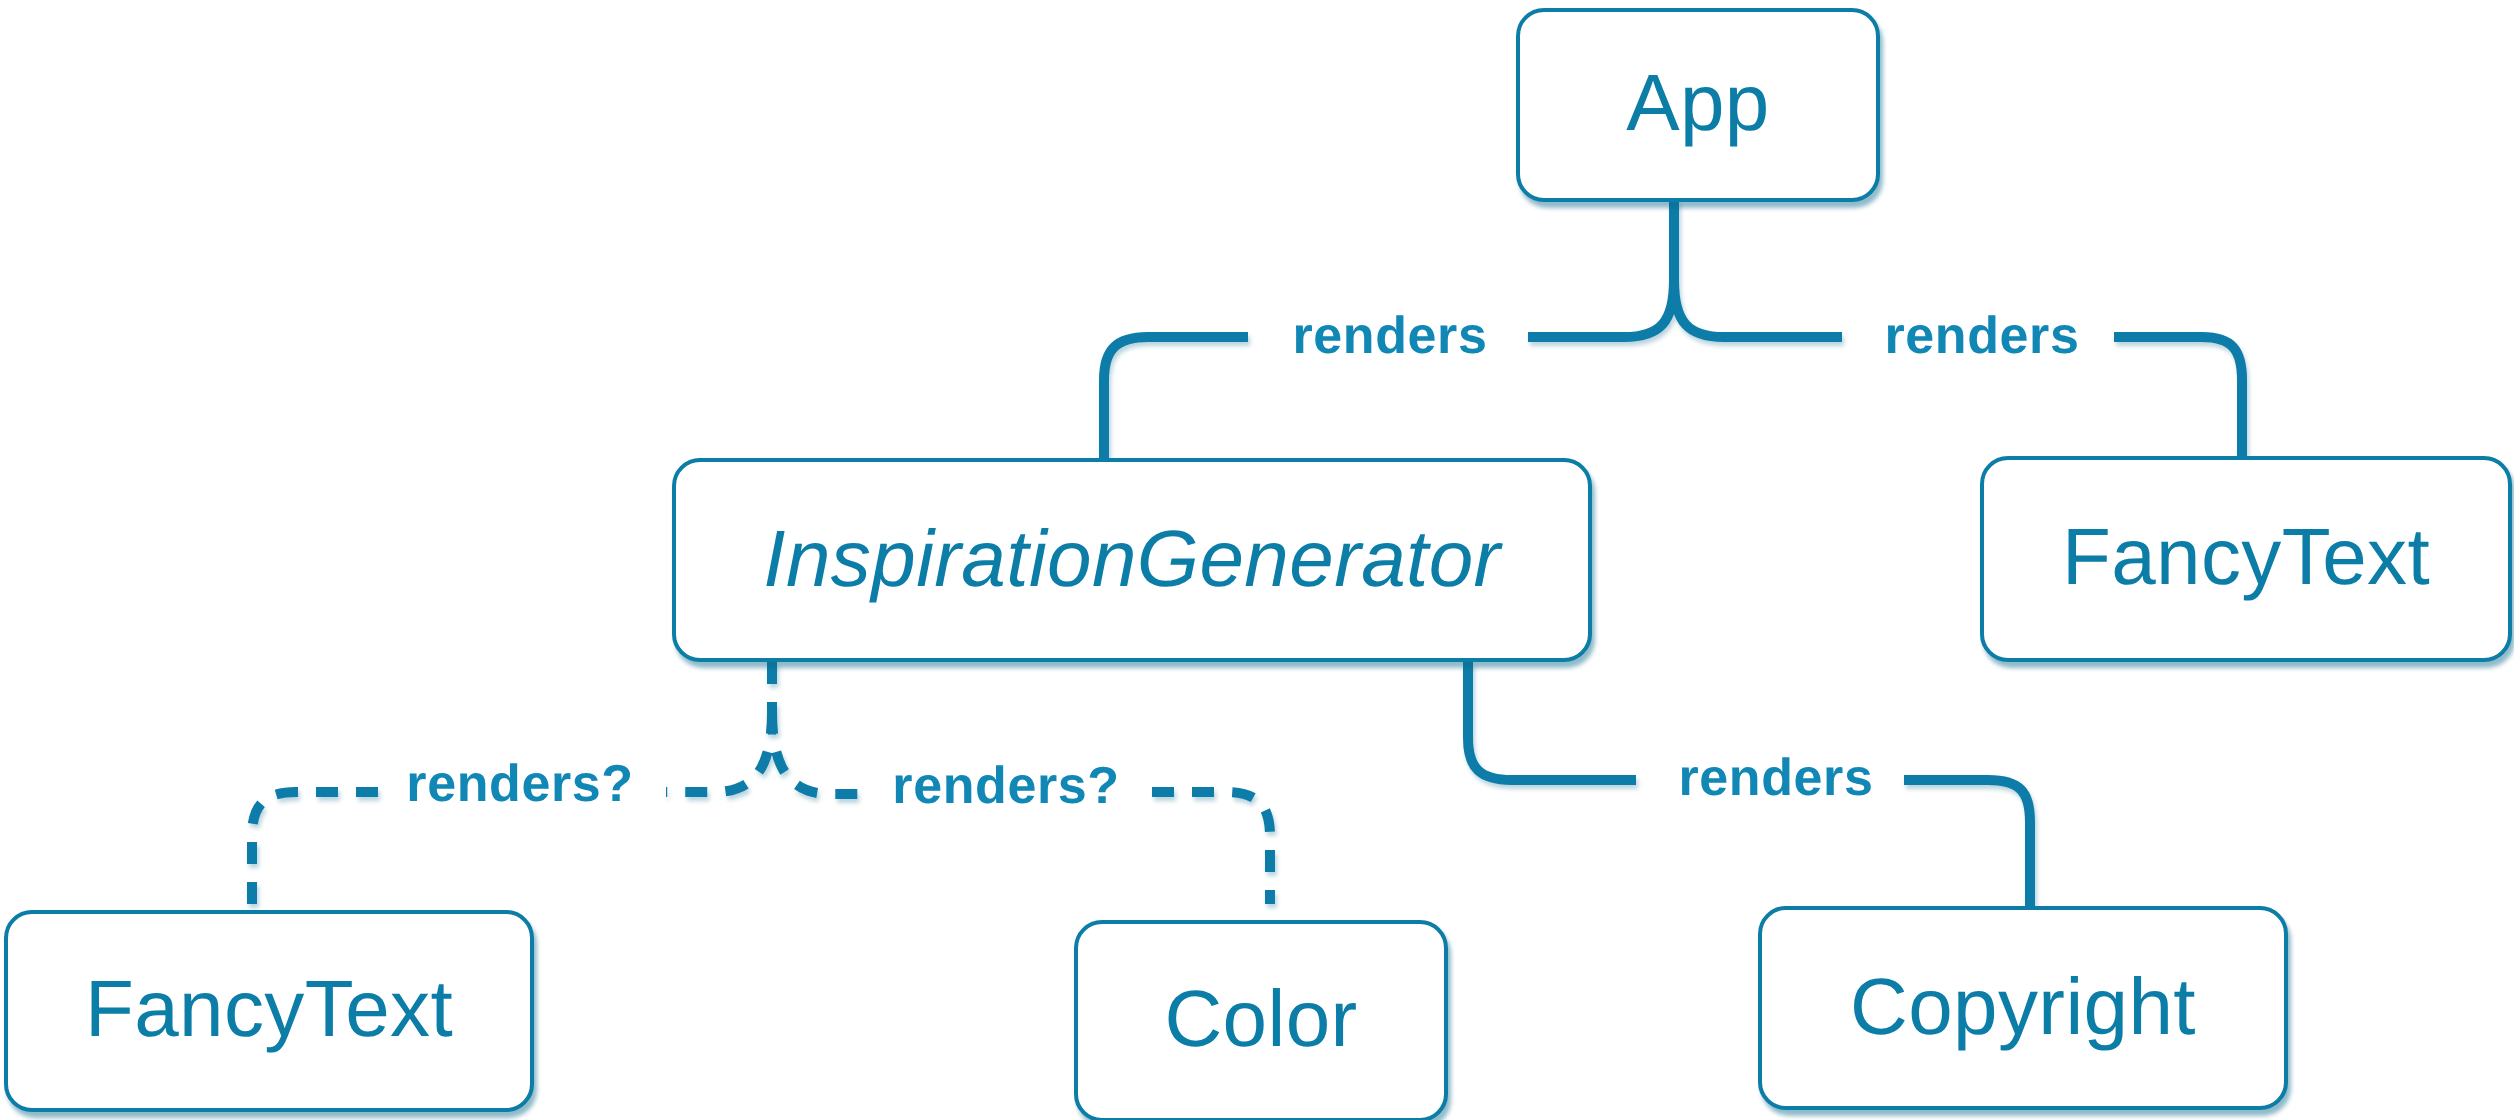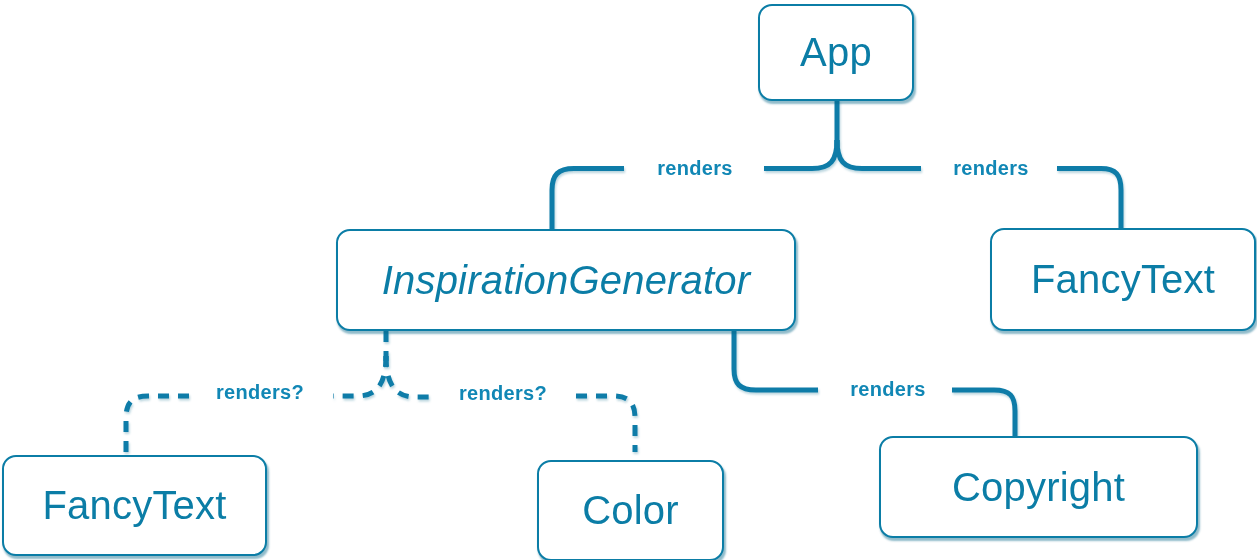--- a/index.html
+++ b/index.html
@@ -37,31 +37,31 @@
     box-shadow: 1.5px 3px 2px rgba(8, 104, 138, 0.45);
     display: flex;
     align-items: center;
     justify-content: center;
     color: #0b7da6;
     font-size: 40px;
     font-weight: 500;
     letter-spacing: 0.2px;
     white-space: nowrap;
   }
-  .node-app            { left: 758px; top: 4px;   width: 156px; height: 97px; }
+  .node-app            { left: 758px; top: 4px;   width: 182px; height: 97px; }
   .node-inspiration    { left: 336px; top: 229px; width: 460px; height: 102px; font-style: italic; }
   .node-fancytext-top  { left: 990px; top: 228px; width: 266px; height: 103px; }
   .node-fancytext-btm  { left: 2px;   top: 455px; width: 265px; height: 101px; }
   .node-color          { left: 537px; top: 432px; width: 187px; height: 101px; margin-top: 28px; }
-  .node-copyright      { left: 879px; top: 436px; width: 319px; height: 102px; }
+  .node-copyright      { left: 879px; top: 453px; width: 265px; height: 102px; }
   .edge-label {
     position: absolute;
     transform: translate(-50%, -50%);
     color: #1187b5;
-    font-size: 20px;
+    font-size: 26px;
     font-weight: 700;
     letter-spacing: 0.3px;
     white-space: nowrap;
   }
   .lbl-app-insp      { left: 695px; top: 168px; }
   .lbl-app-fancy     { left: 991px; top: 168px; }
   .lbl-insp-copy     { left: 888px; top: 389px; }
   .lbl-insp-fancy    { left: 260px; top: 392px; }
   .lbl-insp-color    { left: 503px; top: 393px; }
 </style>

